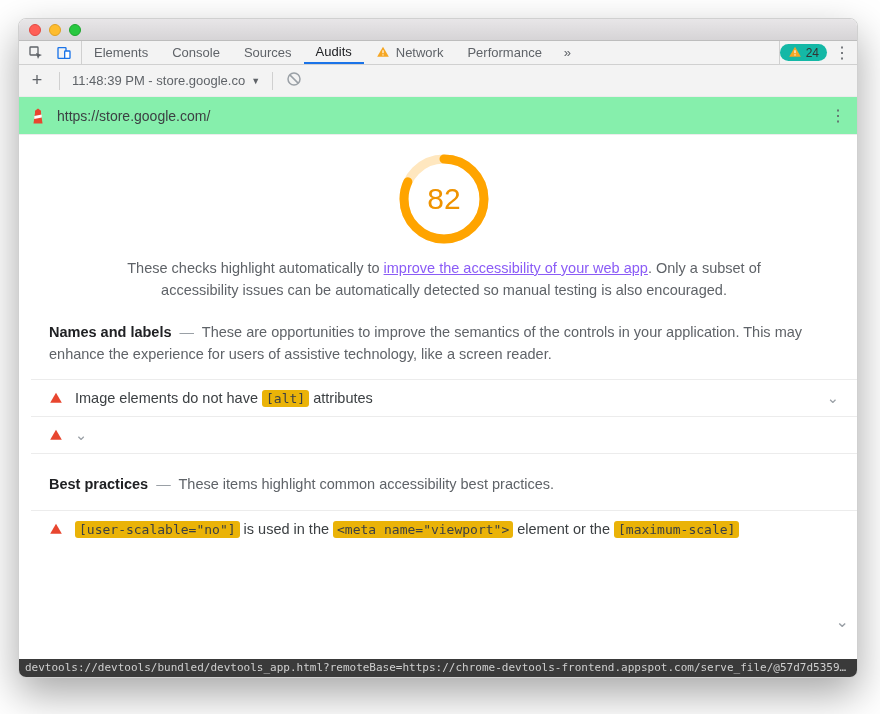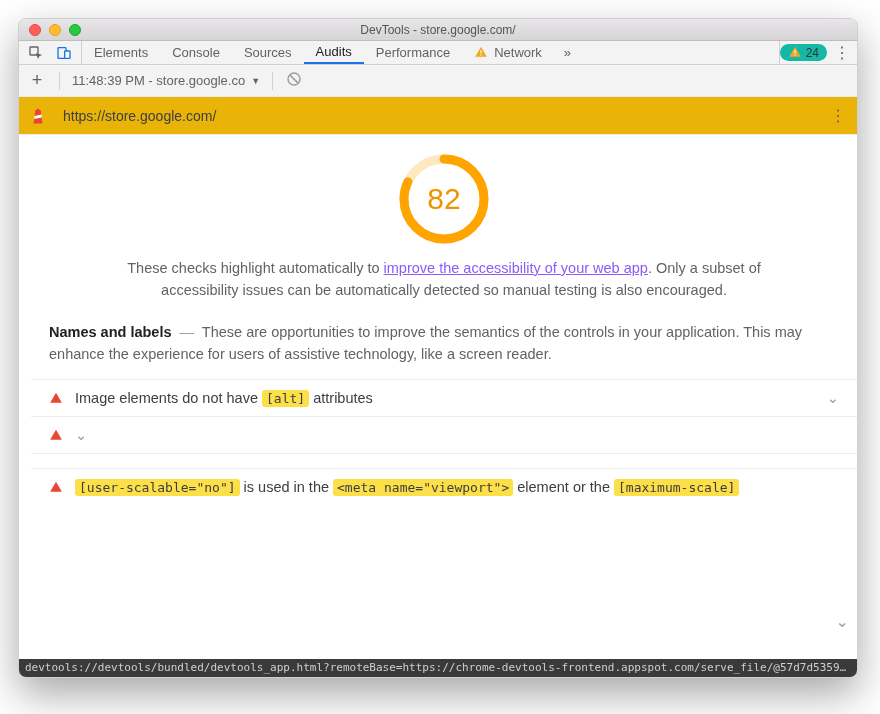--- a/index.html
+++ b/index.html
@@ -25,58 +25,57 @@
   .right-tools { margin-left: auto; display: flex; align-items: center; padding-right: 6px; gap: 6px; border-left: 1px solid #d0d0d0; }
   .warnchip { display: flex; align-items: center; gap: 4px; background: #14b8a6; border-radius: 10px; padding: 1px 8px; color: #333; font-size: 12px; }
   .kebab { width: 18px; text-align: center; font-size: 16px; color: #5f6368; }
   
   .subbar { height: 32px; background: #f3f3f3; border-bottom: 1px solid #ececec; display: flex; align-items: center; padding: 0 8px; gap: 12px; font-size: 13px; color: #5f6368; }
   .plus { width: 20px; height: 20px; display: flex; align-items: center; justify-content: center; color: #5f6368; font-size: 18px; }
   .subbar-sep { width: 1px; height: 18px; background: #d0d0d0; }
   .report-select { display: flex; align-items: center; gap: 6px; }
   .blocked { width: 18px; height: 18px; }
   
-  .urlbar { height: 38px; background: #eab308; border-bottom: 1px solid #ececec; display: flex; align-items: center; padding: 0 10px; gap: 16px; font-size: 14px; color: #3c4043; }
+  .urlbar { height: 38px; background: #86efac; border-bottom: 1px solid #ececec; display: flex; align-items: center; padding: 0 10px; gap: 10px; font-size: 14px; color: #3c4043; }
   .lh-icon { width: 18px; height: 18px; }
   .urlbar .kebab { margin-left: auto; }
   
   .content { height: calc(100% - 22px - 30px - 32px - 38px - 18px); overflow: hidden; position: relative; padding: 14px 0 0 0; margin-left: 12px; }
   .gauge-wrap { text-align: center; }
   .gauge { width: 92px; height: 92px; margin: 4px auto 8px; position: relative; }
   .gauge svg { transform: rotate(-90deg); }
   .gauge .score { position: absolute; inset: 0; display: flex; align-items: center; justify-content: center; font-size: 30px; color: #ef9300; }
   .catname { font-size: 26px; color: #3c4043; margin-top: 4px; }
   .desc { max-width: 640px; margin: 12px auto 0; text-align: center; font-size: 14.5px; color: #5f6368; line-height: 1.55; }
   .desc a { color: #8b5cf6; }
   .section { padding: 0 18px; margin-top: 20px; font-size: 14.5px; color: #5f6368; line-height: 1.5; }
   .section .heading { color: #202124; font-weight: 600; }
   .dash { color: #9aa0a6; }
   .audits { margin: 14px 0 0 0; border-top: 1px solid #ececec; }
   .audit-row { display: flex; align-items: center; padding: 10px 18px; border-bottom: 1px solid #ececec; font-size: 14.5px; color: #3c4043; gap: 12px; }
   .audit-row .tri { flex: 0 0 14px; }
   .audit-row .label { flex: 1; }
-  .audit-row code, .section code { font-family: Menlo, Consolas, monospace; background: #fde047; padding: 1px 4px; border-radius: 3px; font-size: 13px; color: #3c4043; }
+  .audit-row code, .section code { font-family: Menlo, Consolas, monospace; background: #eab308; padding: 1px 4px; border-radius: 3px; font-size: 13px; color: #3c4043; }
   .chev { color: #9aa0a6; }
   .statusbar { position: absolute; bottom: 0; left: 0; right: 0; height: 18px; background: #3a3a3a; color: #cfcfcf; font-size: 11px; padding: 2px 6px; font-family: Menlo, Consolas, monospace; white-space: nowrap; overflow: hidden; text-overflow: ellipsis; }
   .tri-warn { display: inline-block; }
   .tri-warn svg { width: 14px; height: 14px; vertical-align: -2px; }
   .scrollchev { position: absolute; right: 8px; bottom: 22px; color: #9aa0a6; }
 </style>
 </head>
 <body>
 
 <div class="window">
 
   <div class="titlebar">
     <div class="traffic">
       <div class="dot red"></div>
       <div class="dot yellow"></div>
       <div class="dot green"></div>
     </div>
-    <div class="title">DevTools - store.google.com/</div>
   </div>
 
   <div class="tabstrip">
     <div class="inspect-group">
       <div class="icon-btn">
         <svg viewBox="0 0 24 24" fill="none" stroke="#5f6368" stroke-width="2">
             <rect x="3" y="3" width="12" height="12" rx="1"></rect>
             <path d="M12 12 L21 15 L17 17 L15 21 Z" fill="#5f6368" stroke="none"></path>
           </svg>
       </div>
@@ -94,30 +93,30 @@
       <div class="tab">
           <span>Console</span>
         </div>
       <div class="tab">
           <span>Sources</span>
         </div>
       <div class="tab active">
           <span>Audits</span>
         </div>
       <div class="tab">
-          <span>Performance</span>
-        </div>
-      <div class="tab">
         <span class="tri-warn"><svg viewBox="0 0 24 24">
               <path d="M12 3 L22 20 H2 Z" fill="#f5a623"></path>
               <rect x="11" y="9" width="2" height="5" fill="#fff"></rect>
               <rect x="11" y="16" width="2" height="2" fill="#fff"></rect>
             </svg></span>
         <span>Network</span>
       </div>
+      <div class="tab">
+          <span>Performance</span>
+        </div>
       <div class="chevmore">
           <span>»</span>
         </div>
     </div>
     <div class="right-tools">
       <div class="warnchip">
         <span class="tri-warn"><svg viewBox="0 0 24 24">
               <path d="M12 3 L22 20 H2 Z" fill="#f5a623"></path>
               <rect x="11" y="9" width="2" height="5" fill="#fff"></rect>
               <rect x="11" y="16" width="2" height="2" fill="#fff"></rect>
@@ -187,20 +186,25 @@
         <span class="chev">⌄</span>
       </div>
       <div class="audit-row">
         <span class="tri tri-warn"><svg viewBox="0 0 24 24">
               <path d="M12 3 L22 20 H2 Z" fill="#e8462f"></path>
             </svg></span>
         <span class="chev">⌄</span>
       </div>
     </div>
 
+    <div class="section">
+      <span class="heading">Best practices</span>
+      <span class="dash"> &nbsp;—&nbsp; </span>
+      <span>These items highlight common accessibility best practices.</span>
+    </div>
 
     <div class="audits">
       <div class="audit-row" style="border-bottom:none;">
         <span class="tri tri-warn"><svg viewBox="0 0 24 24">
               <path d="M12 3 L22 20 H2 Z" fill="#e8462f"></path>
             </svg></span>
         <span class="label">
           <code>[user-scalable="no"]</code><span> is used in the </span><code>&lt;meta name="viewport"&gt;</code><span> element or the </span><code>[maximum-scale]</code>
         </span>
       </div>

